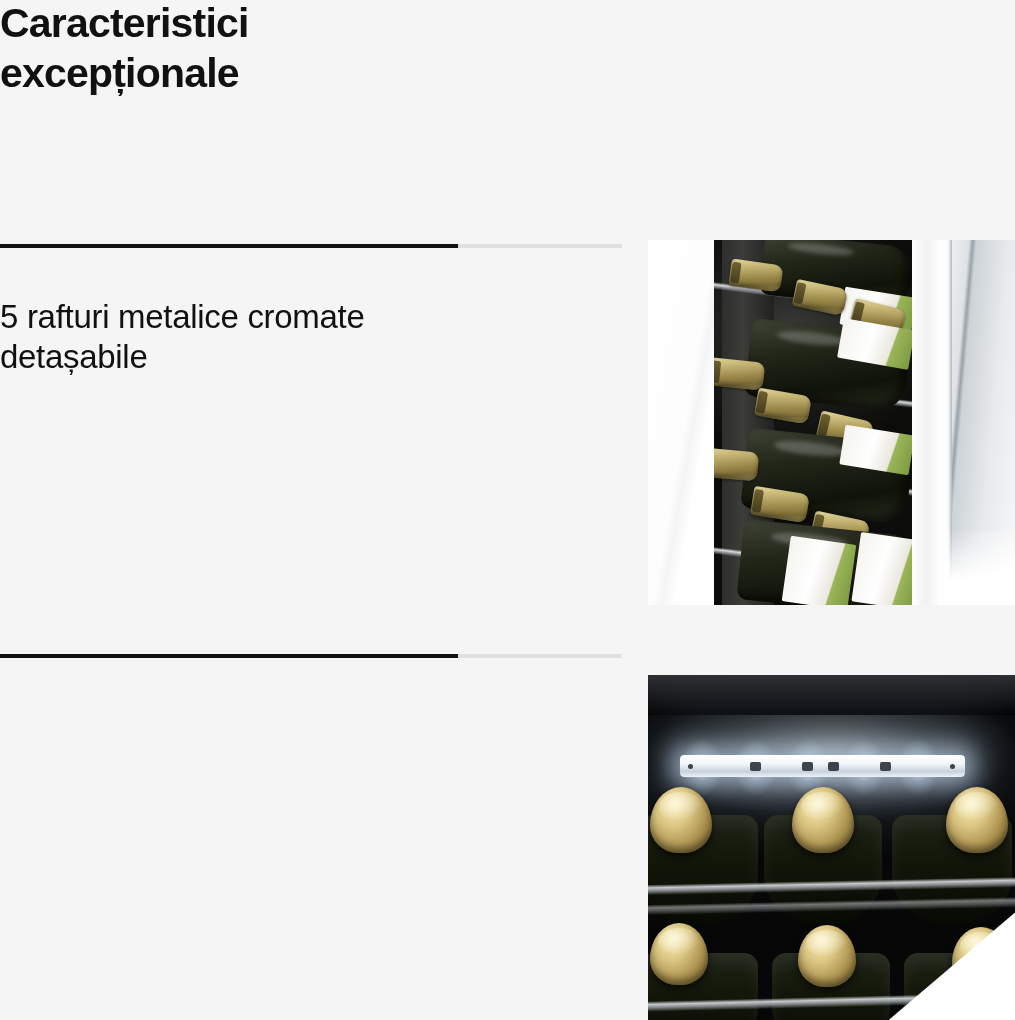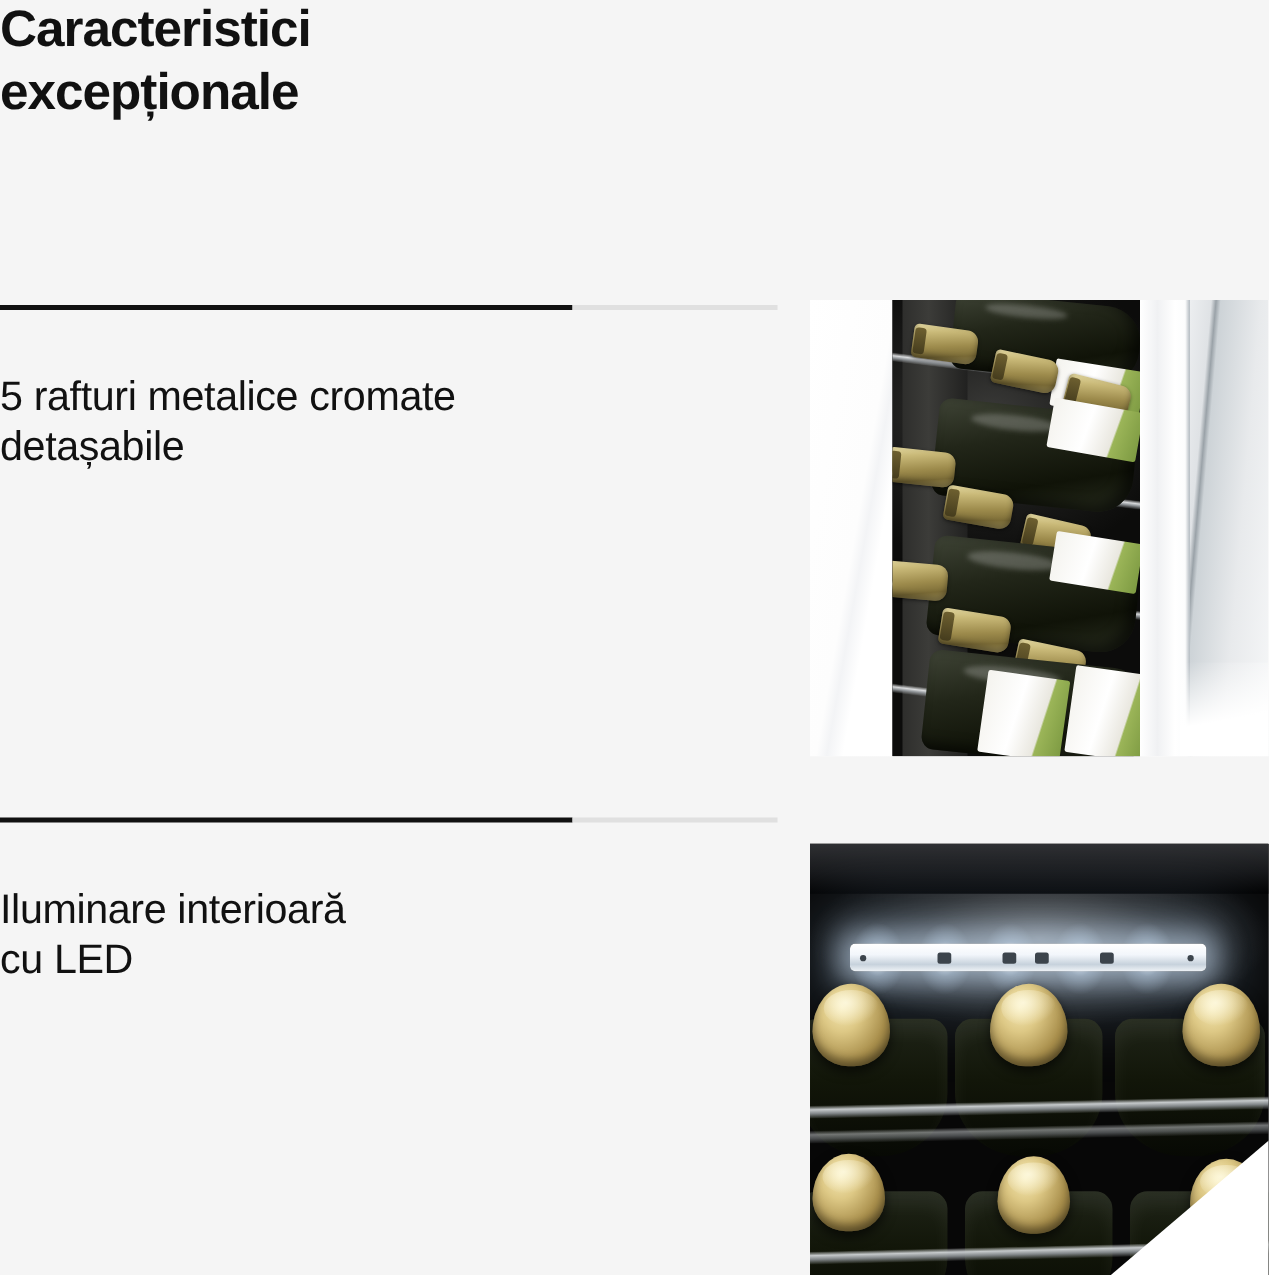--- a/index.html
+++ b/index.html
@@ -374,22 +374,20 @@
   </div>
 </div>
 
 <div class="feature-row" id="feature-row-1">
 
   <div class="feature-text-col">
     <div class="divider">
       <div class="divider-dark"></div>
       <div class="divider-light"></div>
     </div>
-    <div class="feature-label">Iluminare interioară
-cu LED</div>
   </div>
 
   <div class="feature-image-col">
     <div id="photo-led">
       <div class="led-bg"></div>
       <div class="ceiling"></div>
 
       <div class="led-flare" style="left:24px;"></div>
       <div class="led-flare" style="left:78px;"></div>
       <div class="led-flare" style="left:130px;"></div>

